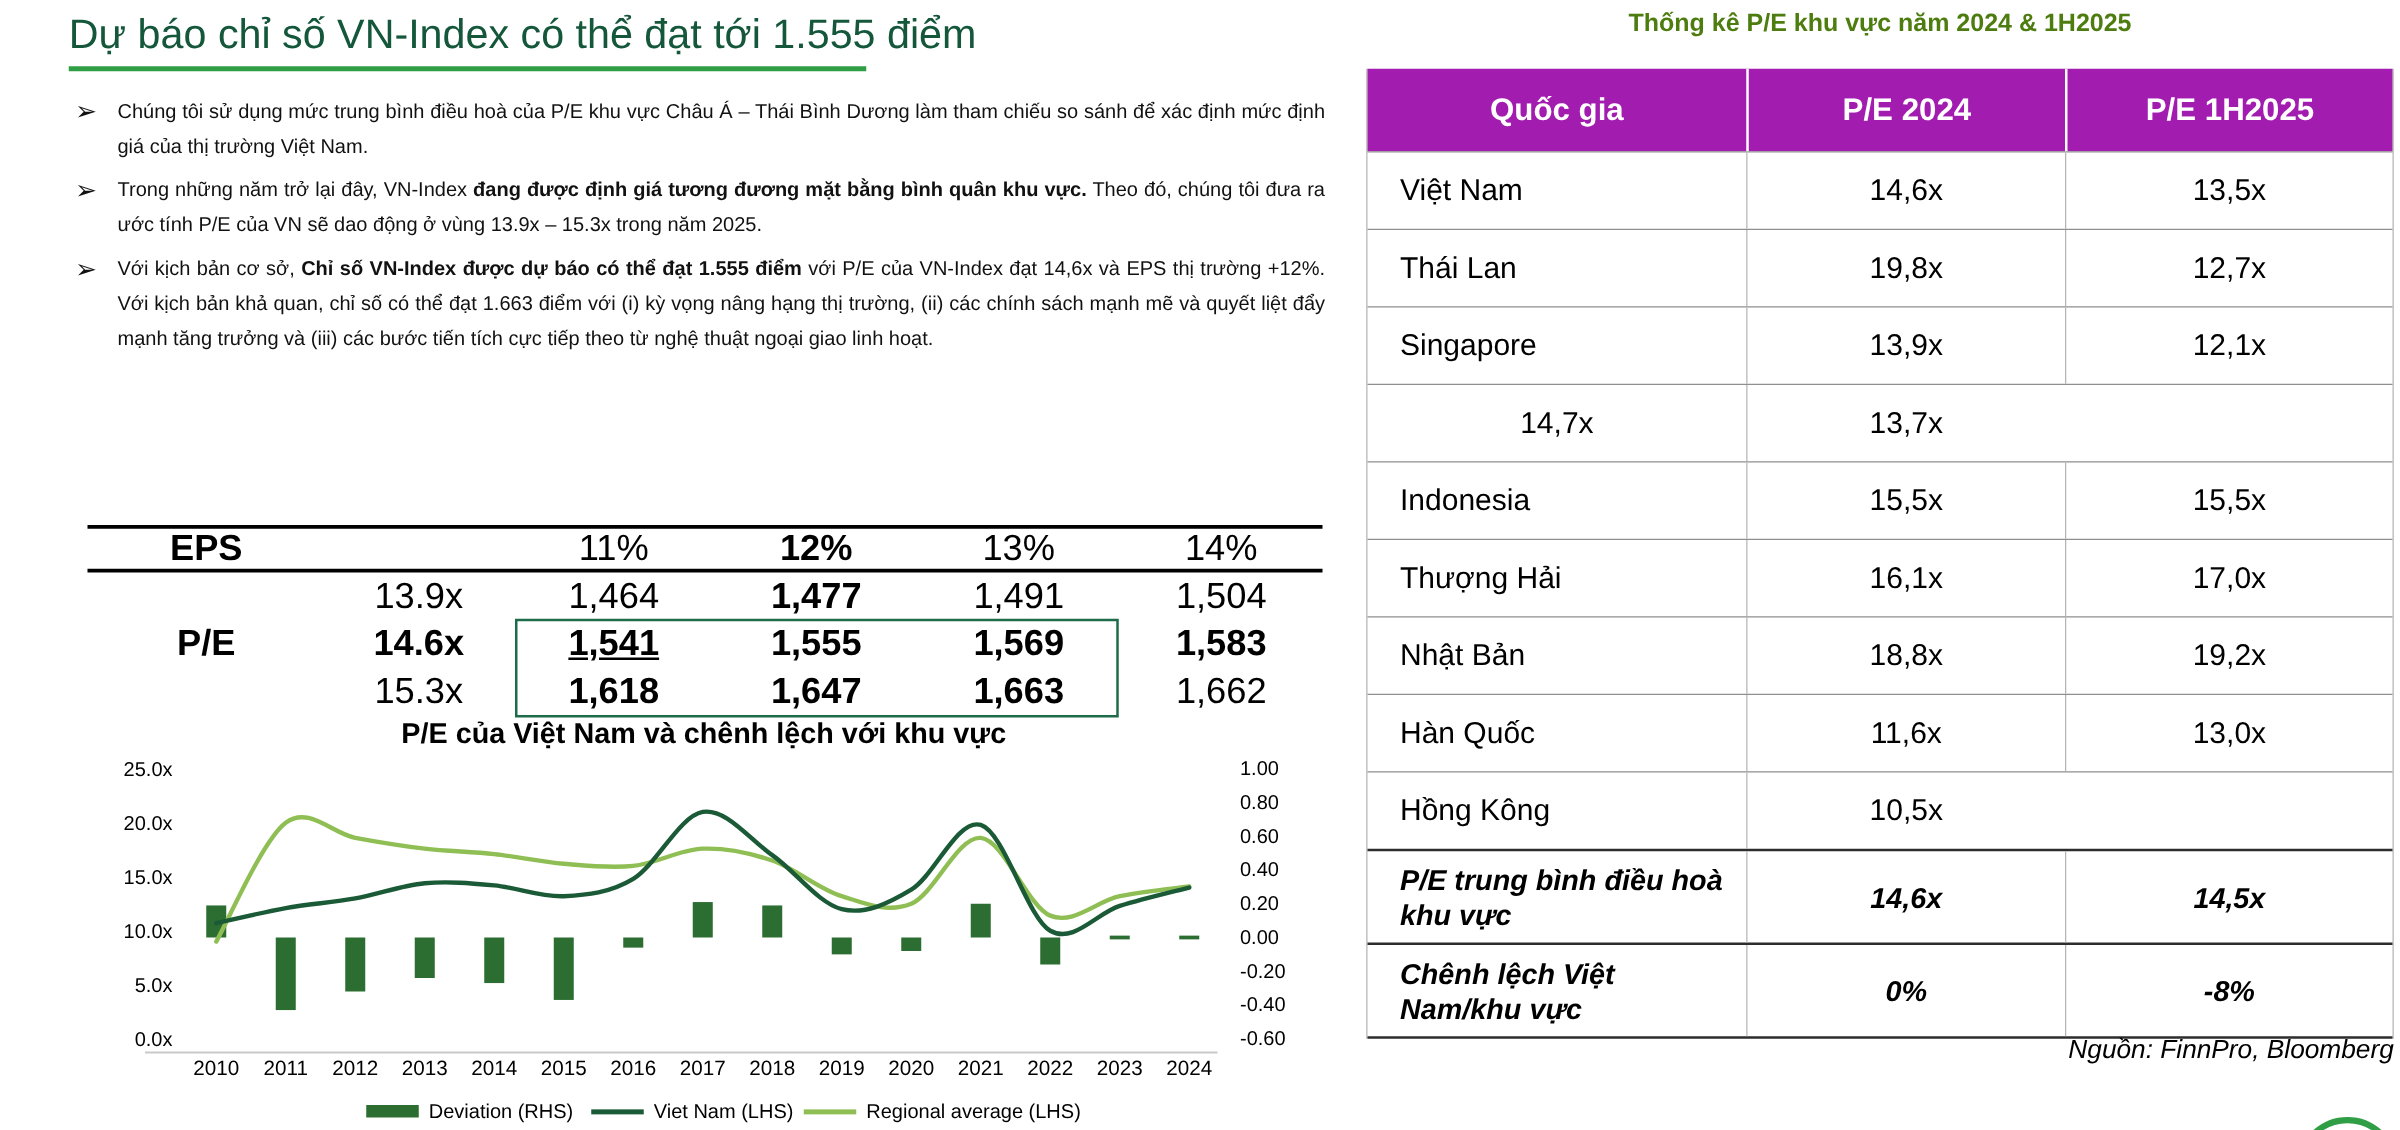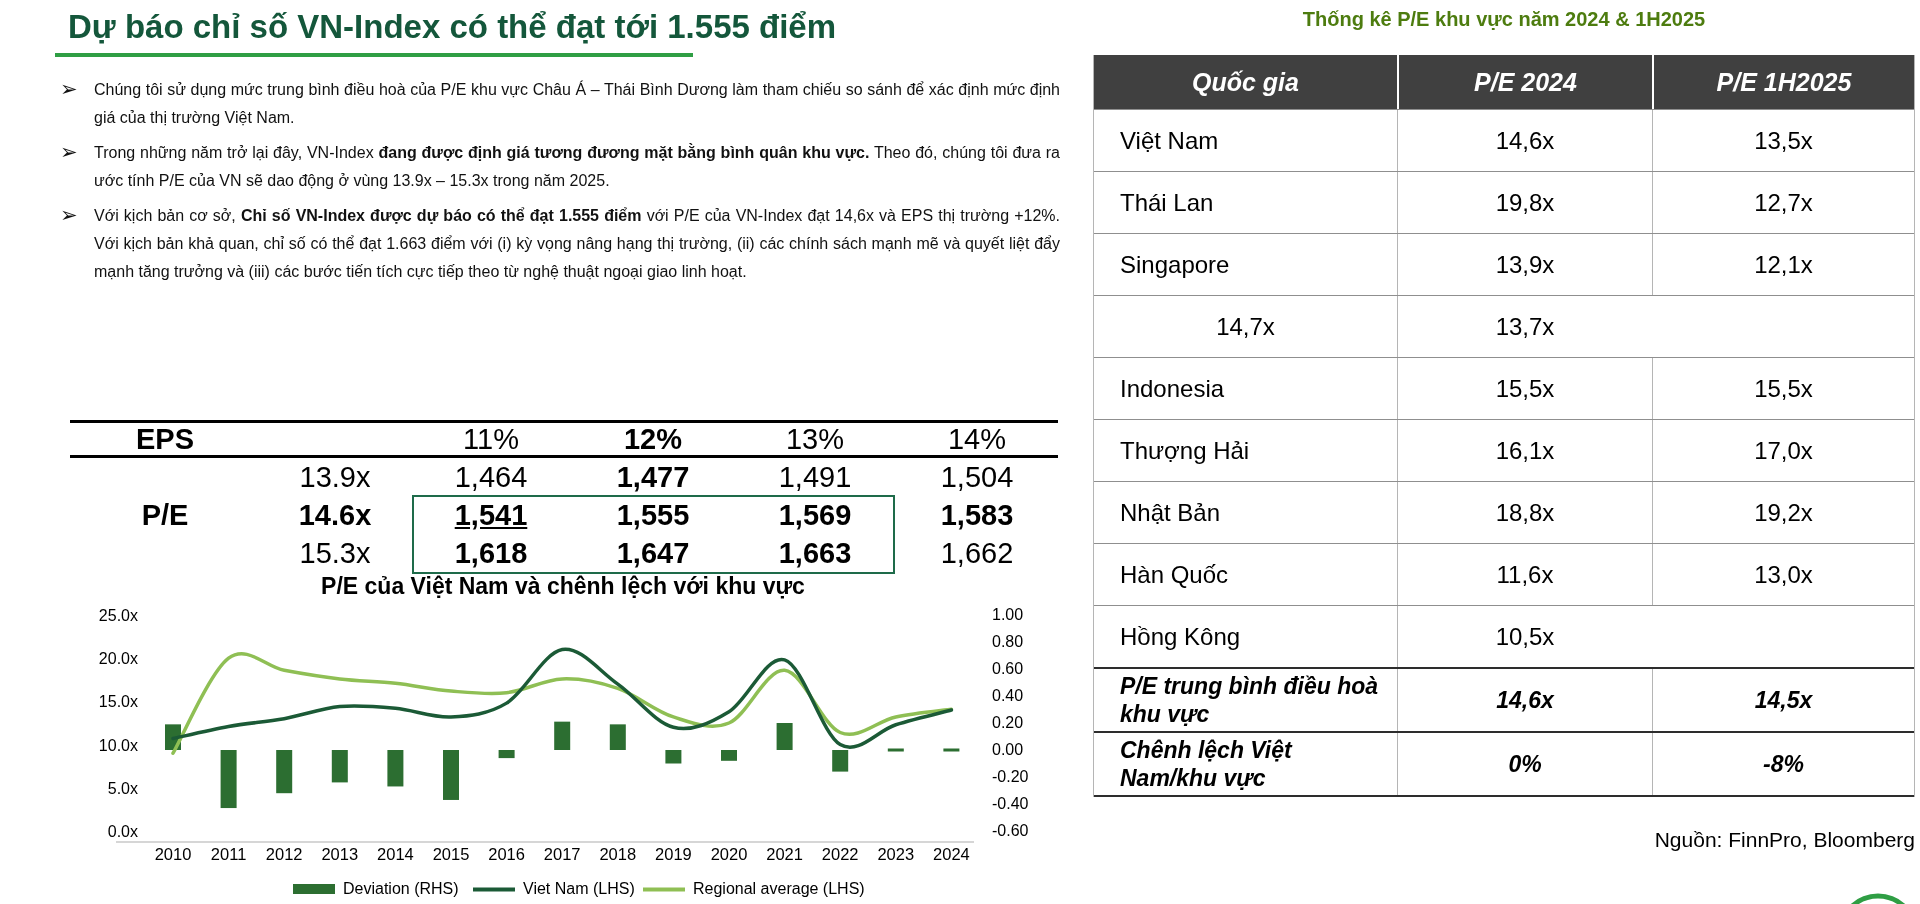--- a/index.html
+++ b/index.html
@@ -1,21 +1,21 @@
 <!DOCTYPE html>
 <html><head>
 <meta charset="utf-8">
 <style>
   * { margin:0; padding:0; box-sizing:border-box; }
   html,body { width:1920px; height:904px; background:#ffffff; overflow:hidden;
     font-family:"Liberation Sans", sans-serif; }
   .abs { position:absolute; }
 
   
-  #page-title { left:68px; top:8px; width:900px; font-size:33px; font-weight:bold;
+  #page-title { left:55px; top:8px; width:900px; font-size:33px; font-weight:normal;
     color:#14573B; letter-spacing:0px; }
   #title-underline { left:55px; top:53px; width:638px; height:4px; background:#2F9E44; }
 
   #bullets { left:60px; top:76px; width:1000px; }
   .bullet { display:flex; margin-bottom:7px; }
   .bullet-marker { width:34px; flex:0 0 34px; font-size:21px; color:#111; padding-top:1px; }
   .bullet-text { flex:1; font-size:16px; line-height:28px; color:#111; text-align:justify; }
   .bullet-text b { font-weight:bold; }
 
   
@@ -31,35 +31,35 @@
 
   
   #chart-wrap { left:58px; top:572px; width:1000px; height:332px; }
 
   
   #right-title { left:1093px; top:8px; width:822px; text-align:center;
     font-size:20px; font-weight:bold; color:#4d7c0f; }
   #pe-table { left:1093px; top:55px; width:822px; border-left:1px solid #b5b5b5;
     border-right:1px solid #b5b5b5; }
   .pe-grid { display:grid; grid-template-columns:303px 255px 262px; }
-  #pe-head { height:54px; background:#404040;font-style:italic; }
+  #pe-head { height:66px; background:#a21caf; }
   .pe-hcell { display:flex; align-items:center; justify-content:center; color:#fff;
     font-size:25px; font-weight:bold; }
   .pe-hcell + .pe-hcell { border-left:2px solid #ffffff; }
   .pe-row { height:62px; border-top:1.5px solid #8f8f8f; }
   .pe-cell { display:flex; align-items:center; font-size:24px; color:#000; }
   .pe-cell.country { padding-left:26px; justify-content:flex-start; }
   .pe-cell.val { justify-content:center; }
   .pe-cell + .pe-cell { border-left:1px solid #b5b5b5; }
-  .pe-row.summary { height:64px; border-top:2.5px solid #2d2d2d; }
+  .pe-row.summary { height:75px; border-top:2.5px solid #2d2d2d; }
   .pe-row.summary .pe-cell { font-weight:bold; font-style:italic; font-size:23px;
     line-height:28px; white-space:pre-line; }
   #pe-bottom { border-top:2.5px solid #2d2d2d; height:0; }
   #source-note { left:1093px; top:828px; width:822px; text-align:right;
-    font-size:21px; color:#000; }
+    font-style:italic; font-size:21px; color:#000; }
 
   #logo-arc { left:1836px; top:890px; width:84px; height:14px; overflow:hidden; }
 </style>
 </head>
 <body>
 
 <div class="abs" id="page-title">Dự báo chỉ số VN-Index có thể đạt tới 1.555 điểm</div>
 <div class="abs" id="title-underline"></div>
 
 <div class="abs" id="bullets">

